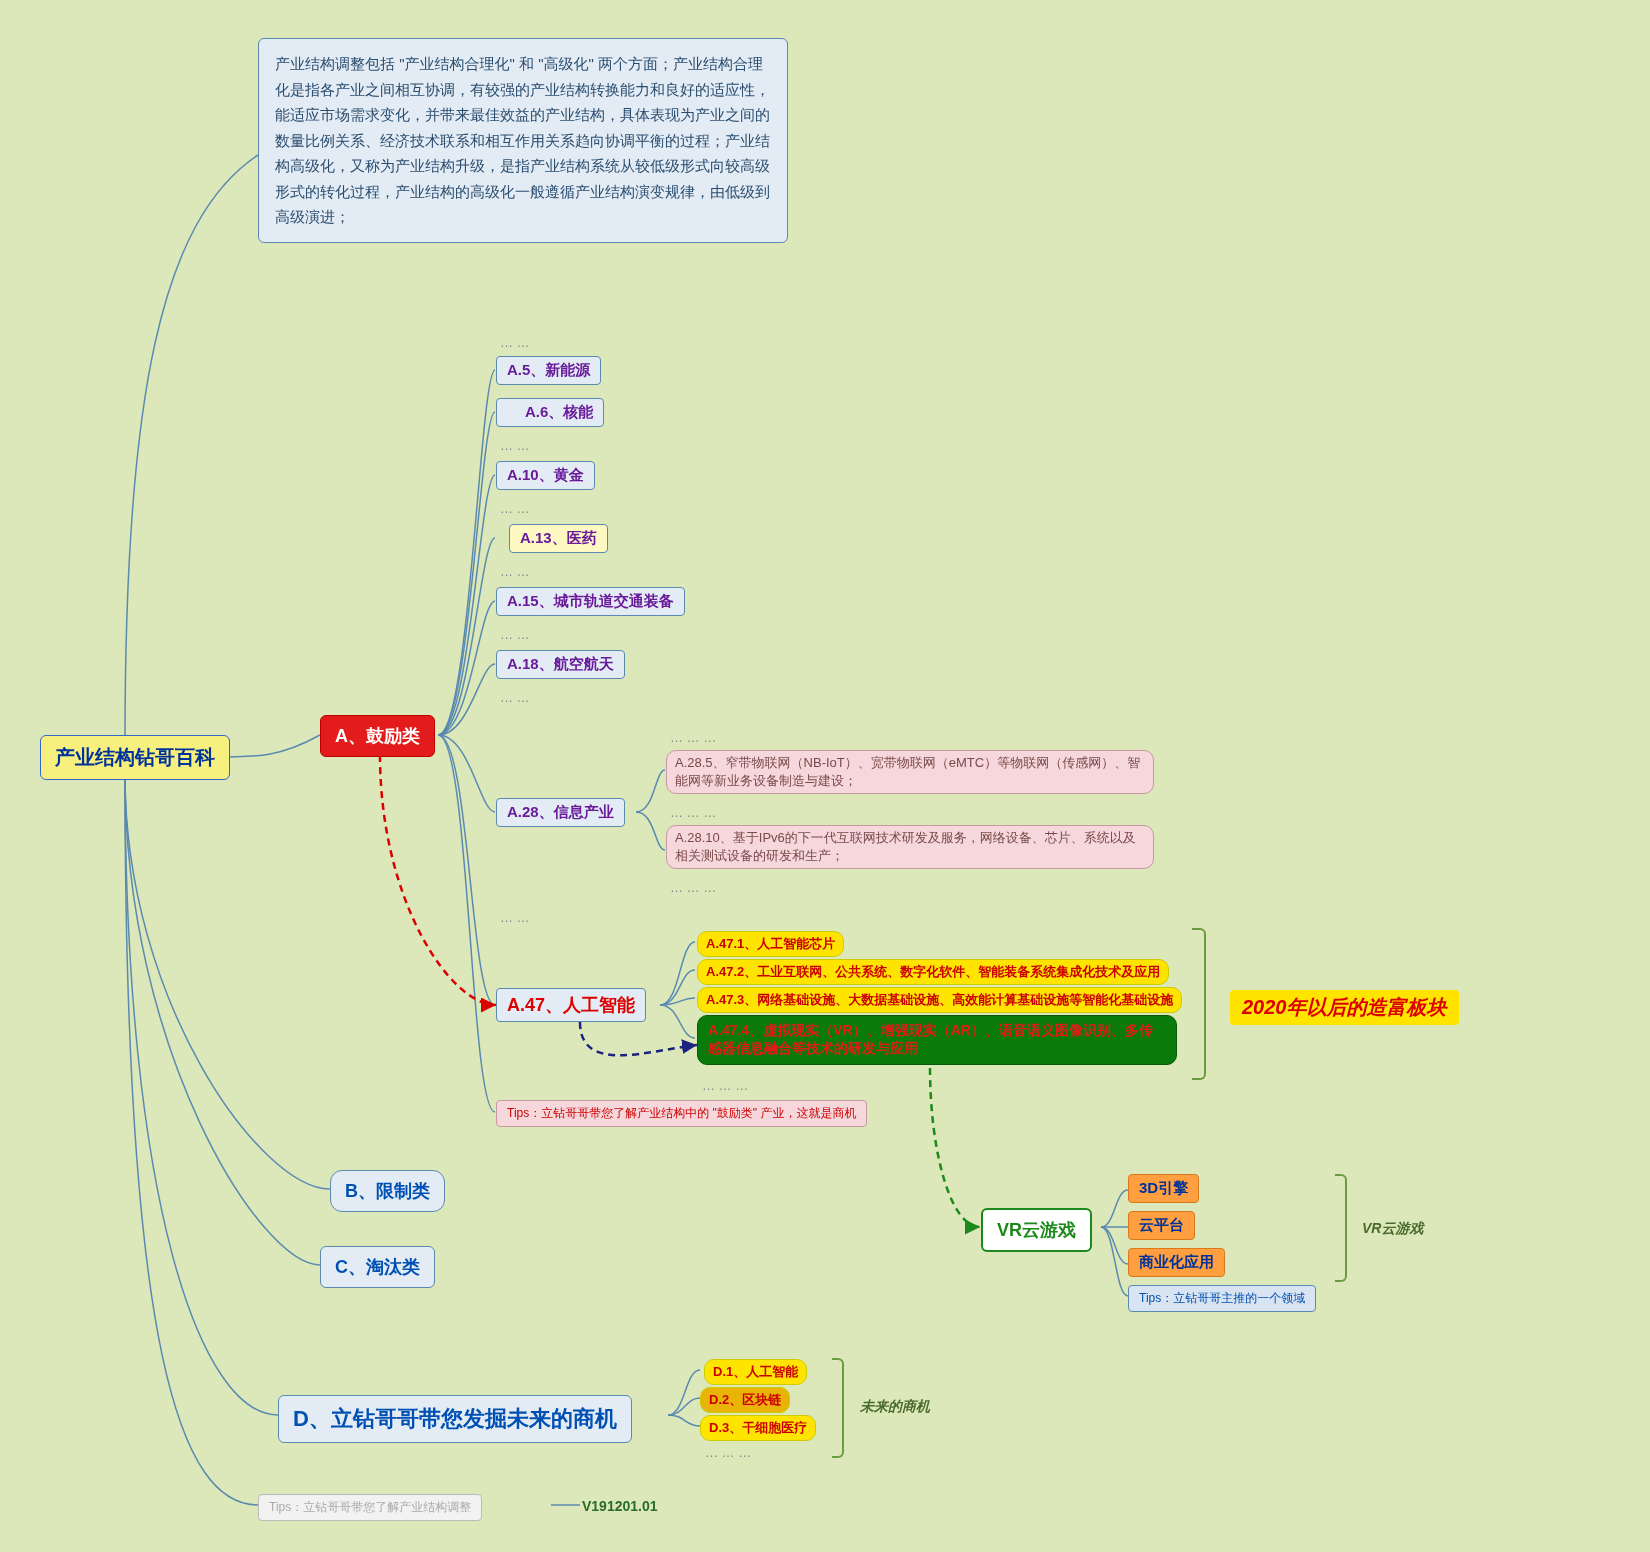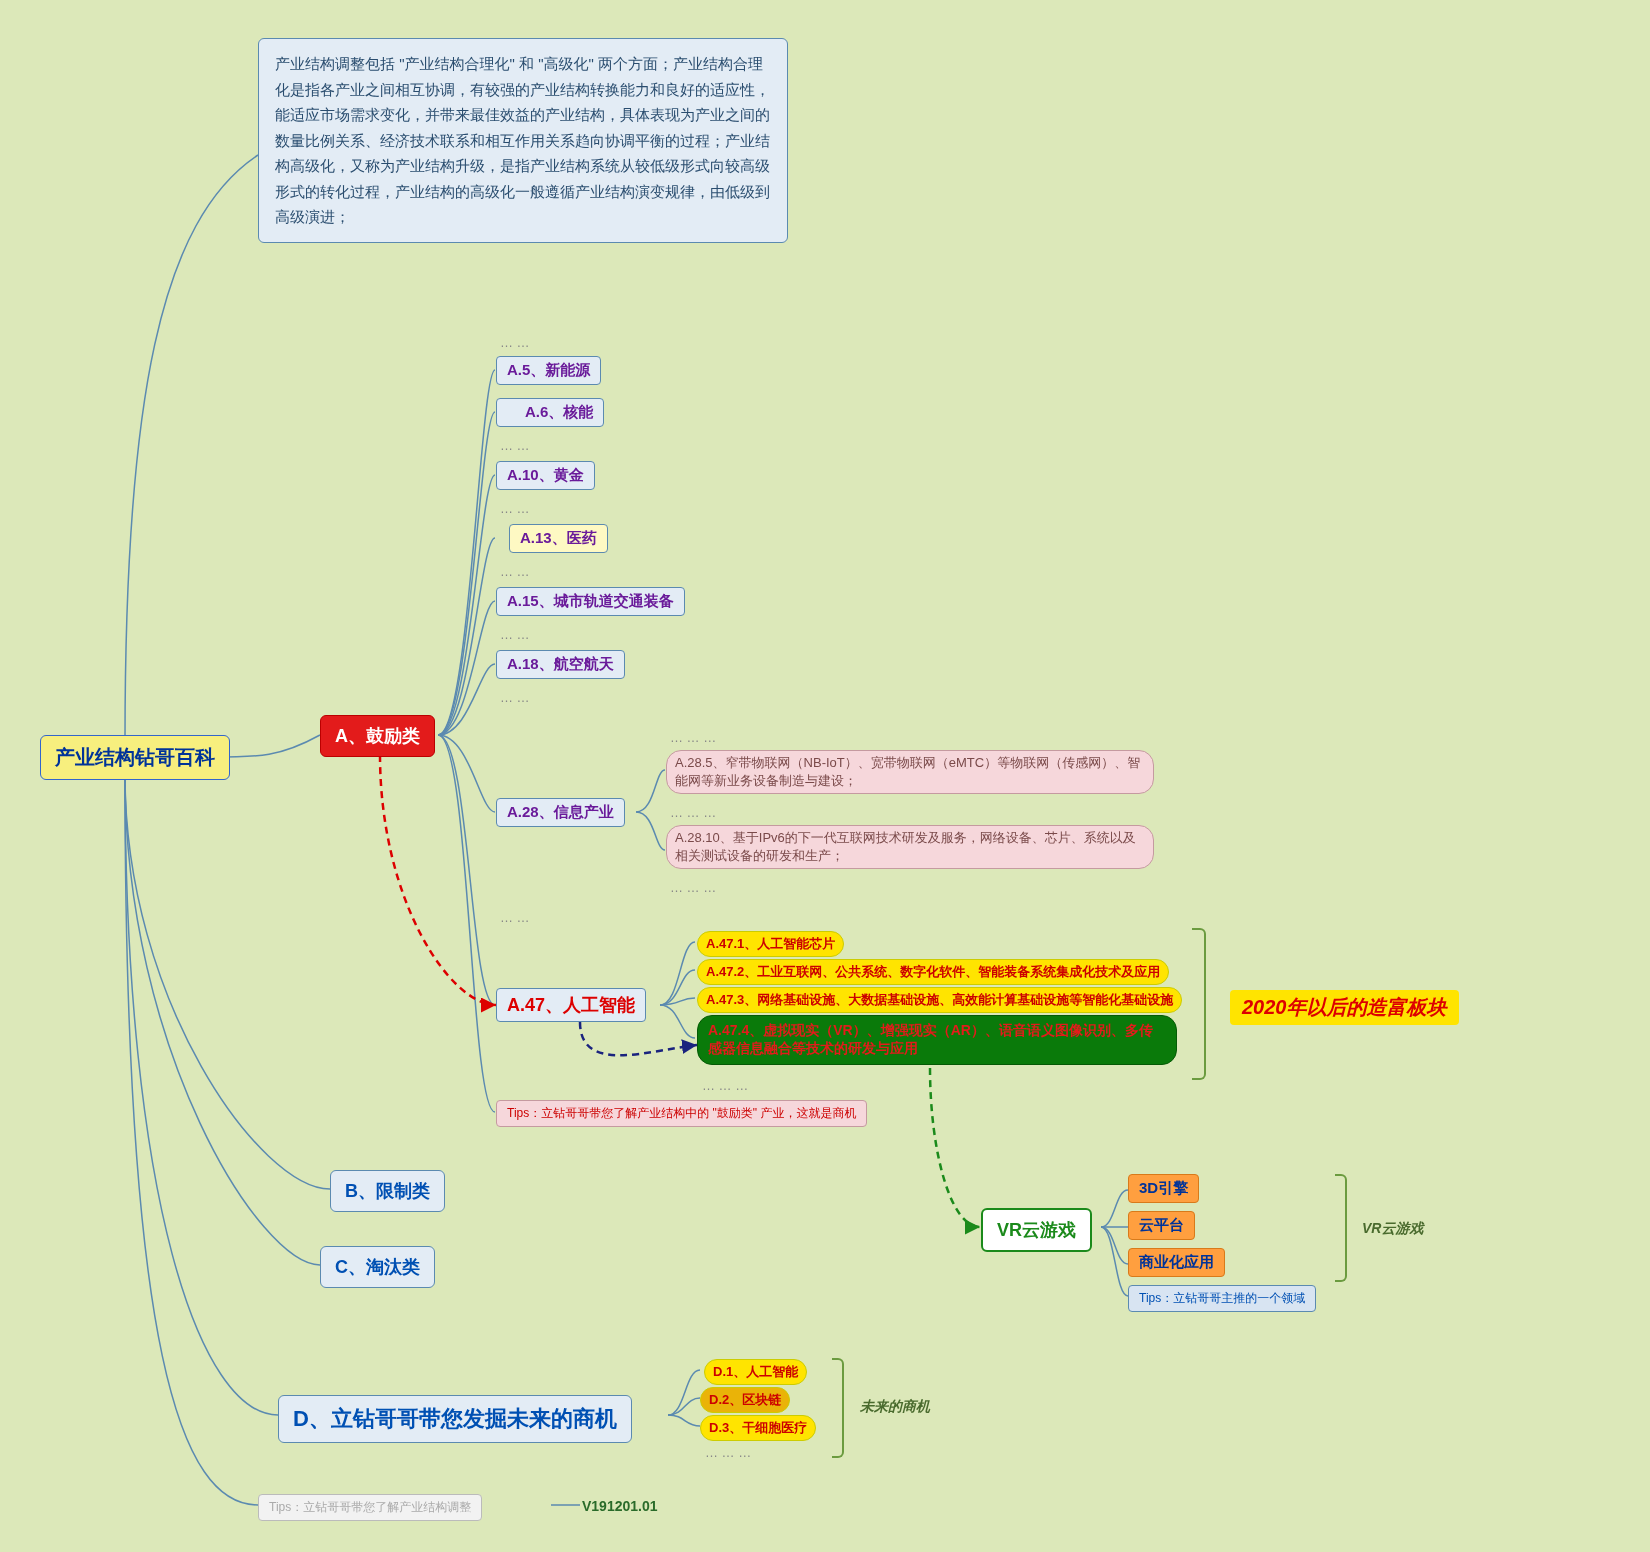--- a/index.html
+++ b/index.html
@@ -1,19 +1,19 @@
 <!DOCTYPE html>
 <html><head>
 <meta charset="utf-8">
 <style>
 * { box-sizing: border-box; margin: 0; padding: 0; }
 body { background: #dce8b9; font-family: "Microsoft YaHei", sans-serif; width: 1650px; height: 1552px; position: relative; overflow: hidden; }
 .node { position: absolute; border-radius: 6px; padding: 8px 14px; font-size: 18px; border: 1.5px solid; white-space: nowrap; }
 .node-sm { position: absolute; border-radius: 4px; padding: 4px 10px; font-size: 15px; border: 1.5px solid; white-space: nowrap; }
-.node-xs { position: absolute; border-radius: 15px; padding: 3px 8px; font-size: 13px; border: 1px solid; }
+.node-xs { position: absolute; border-radius: 10px; padding: 3px 8px; font-size: 13px; border: 1px solid; }
 .textbox { position: absolute; border-radius: 6px; padding: 12px 16px; font-size: 15px; line-height: 1.7; border: 1.5px solid; }
 .tips { position: absolute; border-radius: 4px; padding: 4px 10px; font-size: 12px; border: 1.5px solid; }
 .annot { position: absolute; font-style: italic; font-weight: bold; font-size: 20px; }
 .annot-sm { position: absolute; font-style: italic; font-weight: bold; font-size: 14px; }
 .ellipsis { position: absolute; font-size: 13px; color: #888; }
 .bracket { position: absolute; border: 2px solid; border-left: none; border-radius: 0 6px 6px 0; }
 svg.connectors { position: absolute; top: 0; left: 0; width: 1650px; height: 1552px; pointer-events: none; }
 </style>
 </head>
 <body>
@@ -111,21 +111,21 @@
 <div class="node-xs" style="left:697px; top:959px; background:#ffe400; border-color:#cc0; color:#c00; font-weight:bold;">A.47.2、工业互联网、公共系统、数字化软件、智能装备系统集成化技术及应用</div>
 <div class="node-xs" style="left:697px; top:987px; background:#ffe400; border-color:#cc0; color:#c00; font-weight:bold;">A.47.3、网络基础设施、大数据基础设施、高效能计算基础设施等智能化基础设施</div>
 <div class="node-xs" style="left:697px; top:1015px; width:480px; background:#0a7a0a; border-color:#055a05; color:#e31b1b; font-weight:bold; white-space:normal; font-size:14px; padding:6px 10px;">A.47.4、虚拟现实（VR）、增强现实（AR）、语音语义图像识别、多传感器信息融合等技术的研发与应用</div>
 <div class="ellipsis" style="left:702px; top:1078px;">…  …  …</div>
 
 <div class="bracket" style="left:1192px; top:928px; width:14px; height:152px; border-color:#6b9b3f;"></div>
 <div class="annot" style="left:1230px; top:990px; color:#d00; background:#ffe400; padding:4px 12px; border-radius:4px;">2020年以后的造富板块</div>
 
 <div class="tips" style="left:496px; top:1100px; background:#f6d7db; border-color:#c59aa0; color:#c00;">Tips：立钻哥哥带您了解产业结构中的 "鼓励类" 产业，这就是商机</div>
 
-<div class="node" style="left:330px; top:1170px; background:#e3ecf5; border-color:#5b8ab0; color:#0050b3; font-weight:bold;">B、限制类</div>
+<div class="node" style="left:330px; top:1170px; background:#e3ecf5; border-color:#5b8ab0; color:#0050b3; font-weight:bold;border-radius:12px;">B、限制类</div>
 
 <div class="node" style="left:320px; top:1246px; background:#e3ecf5; border-color:#5b8ab0; color:#0050b3; font-weight:bold;">C、淘汰类</div>
 
 <div class="node" style="left:981px; top:1208px; background:#fff; border-color:#1b8a1b; border-width:2px; color:#1b8a1b; font-weight:bold;">VR云游戏</div>
 <div class="node-sm" style="left:1128px; top:1174px; background:#ff9f3f; border-color:#d87a1a; color:#003399; font-weight:bold;">3D引擎</div>
 <div class="node-sm" style="left:1128px; top:1211px; background:#ff9f3f; border-color:#d87a1a; color:#003399; font-weight:bold;">云平台</div>
 <div class="node-sm" style="left:1128px; top:1248px; background:#ff9f3f; border-color:#d87a1a; color:#003399; font-weight:bold;">商业化应用</div>
 <div class="tips" style="left:1128px; top:1285px; background:#d8e4f2; border-color:#5b8ab0; color:#0050b3;">Tips：立钻哥哥主推的一个领域</div>
 <div class="bracket" style="left:1335px; top:1174px; width:12px; height:108px; border-color:#6b9b3f;"></div>
 <div class="annot-sm" style="left:1362px; top:1220px; color:#4a6b2e;">VR云游戏</div>

